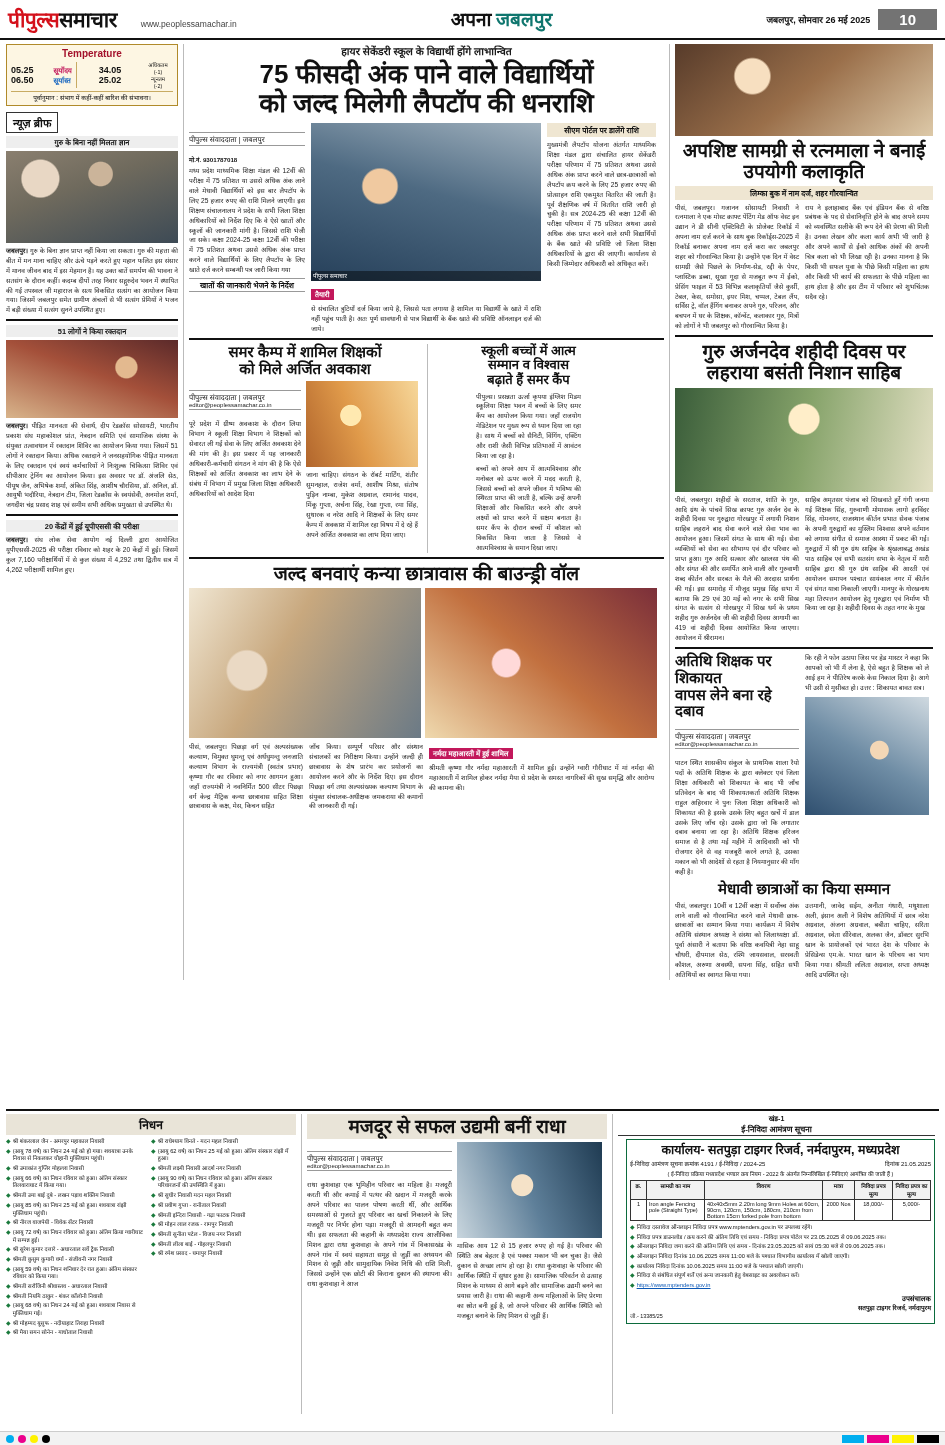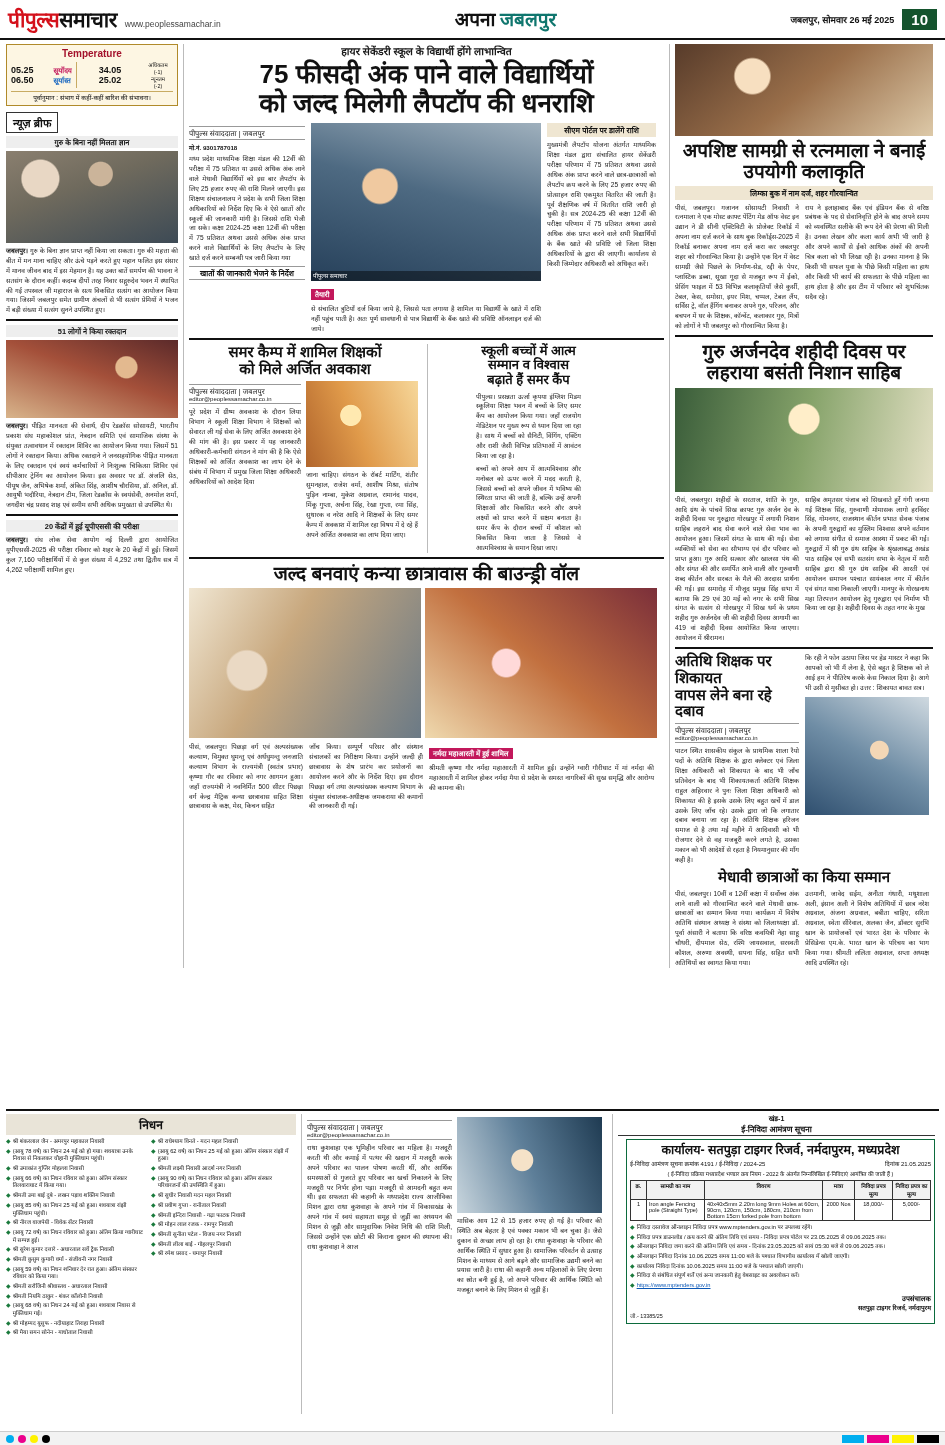--- a/index.html
+++ b/index.html
@@ -14,35 +14,35 @@
   .page { position: relative; width:945px; height:1445px; padding:0; }
 
   
   .masthead {
     height: 40px; border-bottom: 2px solid #111;
     display: flex; align-items: center; padding: 0 8px;
     background:#fff;
   }
   .logo-main { font-size: 21px; font-weight: bold; letter-spacing: -0.5px; color:#111; }
   .logo-main .red { color:#d4111b; }
-  .logo-url { font-size:8.5px; color:#444; margin-left:8px; }
+  .logo-url { font-size:8.5px; color:#444; margin-left:24px; }
   .mast-center { flex:1; text-align:center; }
   .mast-center .apna { font-size:19px; font-weight:bold; color:#111; }
   .mast-center .jbp { font-size:19px; font-weight:bold; color:#0f766e; }
   .mast-right { display:flex; align-items:center; gap:8px; }
   .mast-date { font-size:9px; font-weight:bold; }
-  .page-num { background:#14532d; color:#fff; font-size:15px; font-weight:bold; padding:2px 9px; }
+  .page-num { background:#737373; color:#fff; font-size:15px; font-weight:bold; padding:2px 21px; }
 
   
   .row { display:flex; }
   .col { display:flex; flex-direction:column; }
 
   .hl { font-weight:bold; line-height:1.12; }
   .kicker { font-size:10.5px; text-align:center; font-weight:bold; color:#1b1b1b; }
-  .byline { font-size:7.4px; color:#222; border-top:1px solid #999; border-bottom:1px solid #999; padding:1px 0; margin:3px 0; }
+  .byline { font-size:7.4px; color:#222; border-top:1px solid #999; border-bottom:1px solid #999; padding:1px 0; margin:9px 0; }
   .body-text { font-size:6.6px; line-height:1.5; text-align:justify; color:#1a1a1a; }
   .small-cap { font-size:7.6px; font-weight:bold; text-align:center; }
 
   
   .photo { position:relative; overflow:hidden; background:#b9c2c9; }
   .photo .cap {
     position:absolute; bottom:0; left:0; right:0;
     font-size:6px; color:#fff; background:rgba(0,0,0,.45); padding:1px 2px;
   }
   .ph1 { background:
@@ -457,20 +457,21 @@
                 <span class="bullet">◆</span>
                 <span>श्री रमेश प्रसाद - घमापुर निवासी</span>
               </div>
           </div>
         </div>
       </div>
 
       <div class="divider-v" style="margin:0 5px;"></div>
 
       <div style="width:300px;">
+        <div class="hl title-lg center" style="background:#e9e4d8;padding:2px;">मजदूर से सफल उद्यमी बनीं राधा</div>
         <div class="row" style="gap:5px;margin-top:3px;">
           <div style="width:145px;">
             <div class="byline">
               <div>पीपुल्स संवाददाता | जबलपुर</div>
               <div style="font-size:6px;">editor@peoplessamachar.co.in</div>
             </div>
             <div class="body-text">राधा कुशवाहा एक भूमिहीन परिवार का महिला है। मजदूरी करती थी और कमाई में पत्थर की खदान में मजदूरी करके अपने परिवार का पालन पोषण करती थीं, और आर्थिक समस्याओं से गुजरते हुए परिवार का खर्चा निकालने के लिए मजदूरी पर निर्भर होना पड़ा। मजदूरी से आमदनी बहुत कम थी। इस सफलता की कहानी के मध्यप्रदेश राज्य आजीविका मिशन द्वारा राधा कुशवाहा के अपने गांव में विकासखंड के अपने गांव में स्वयं सहायता समूह से जुड़ीं का अध्ययन की मिशन से जुड़ी और सामुदायिक निवेश निधि की राशि मिली, जिससे उन्होंने एक छोटी की किराना दुकान की स्थापना की। राधा कुशवाहा ने आज</div>
           </div>
           <div style="width:145px;">
             <div class="photo ph9" style="height:96px;"></div>

